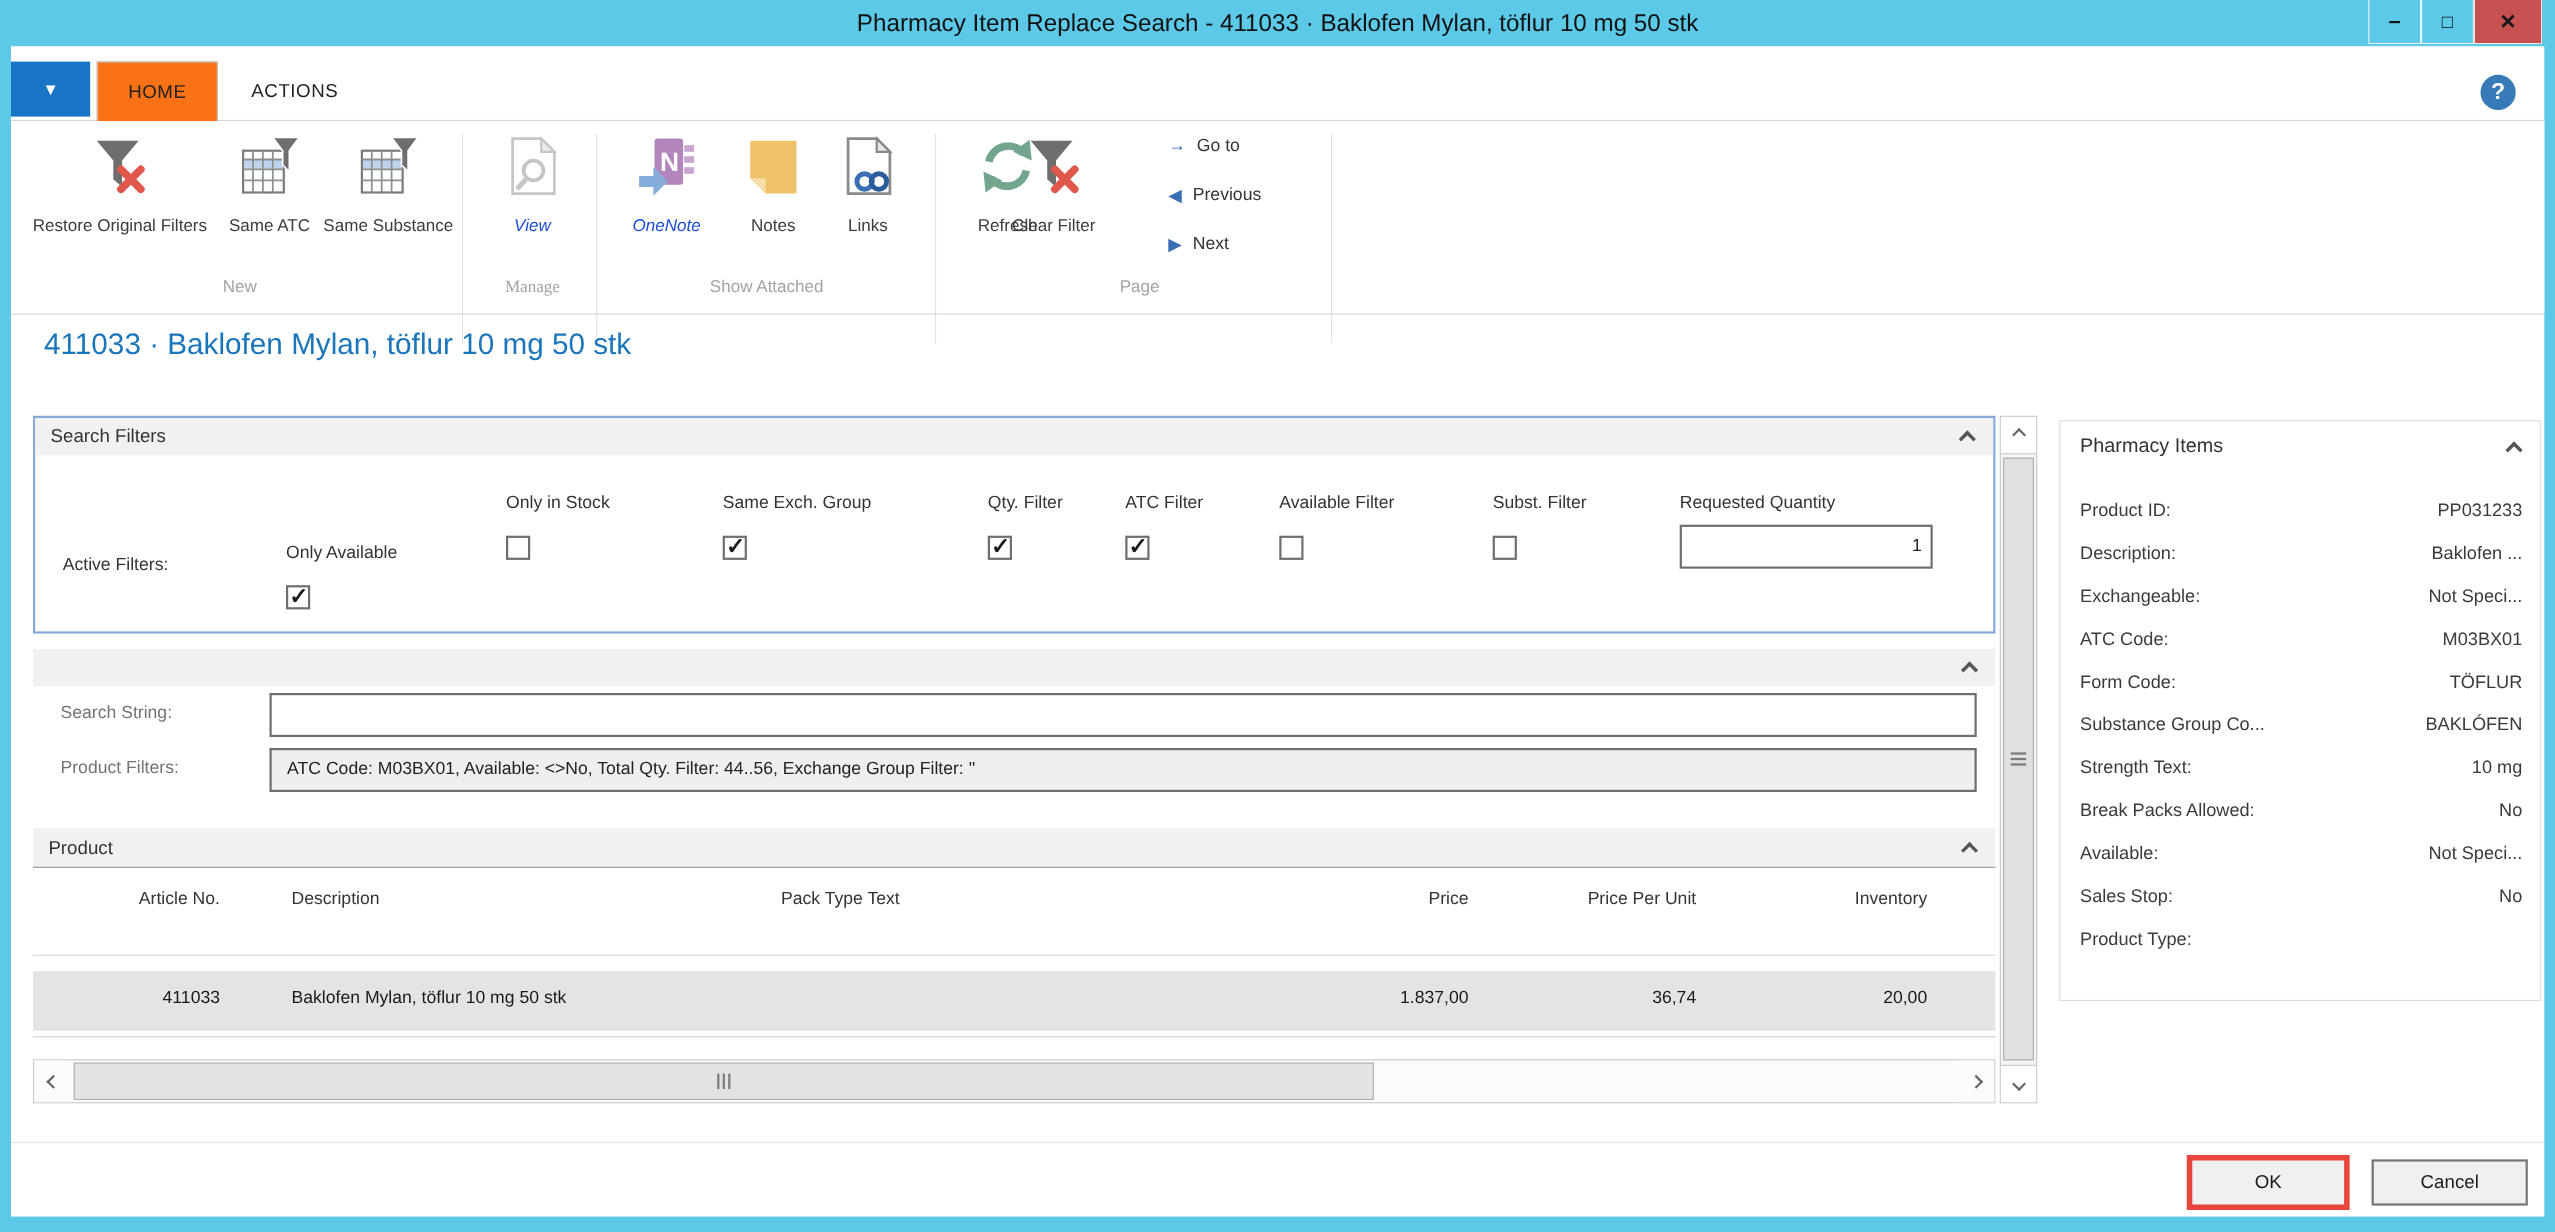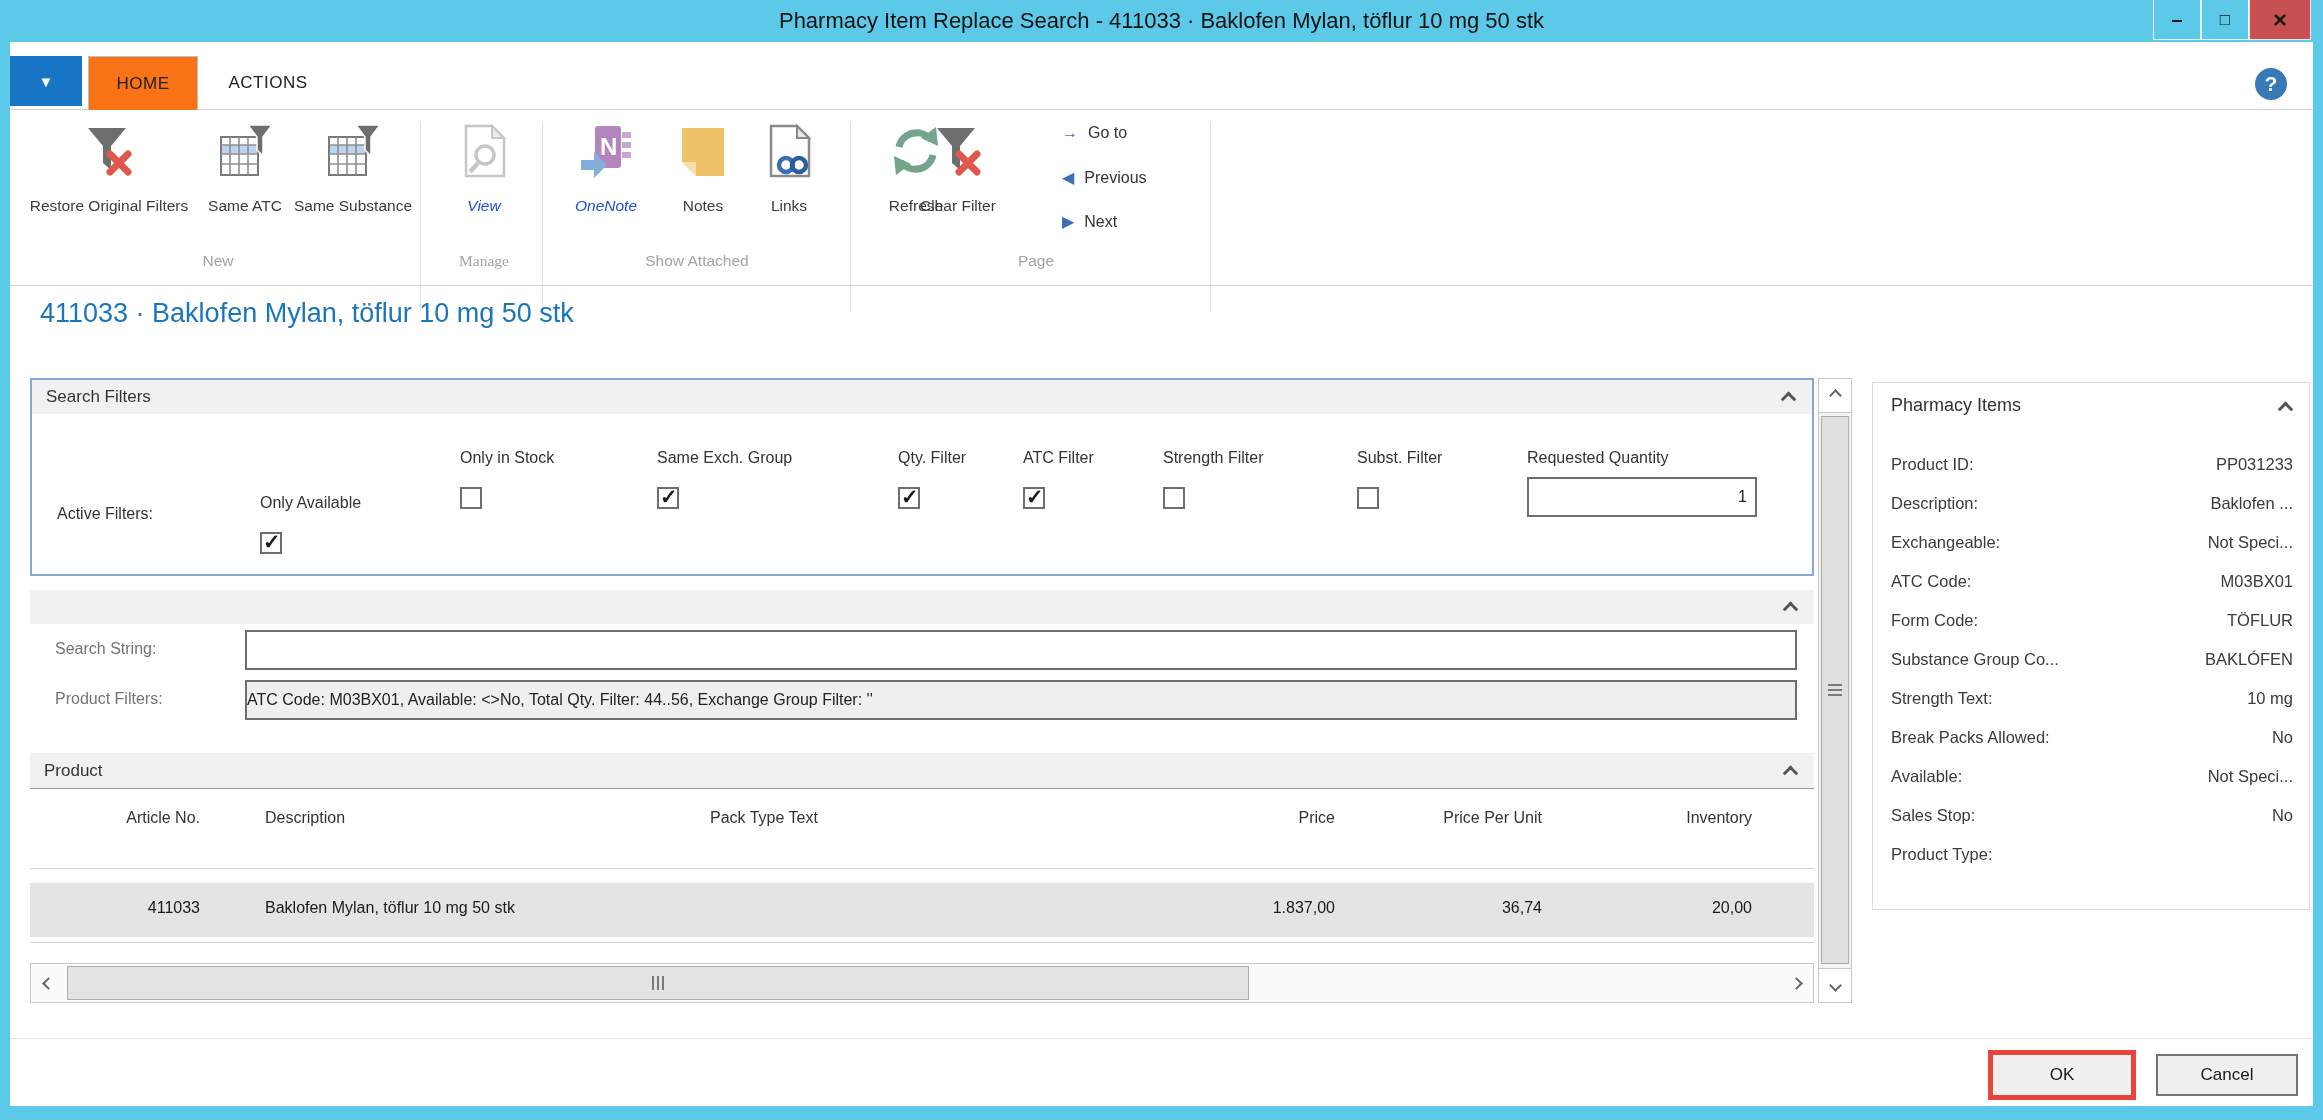--- a/index.html
+++ b/index.html
@@ -88,21 +88,21 @@
   
   .s2 { left:20px; top:548px; width:1784px; height:150px; }
   .s2 .sec-header { height:34px; }
   .form-label { position:absolute; left:25px; font-size:16px; color:#737373; }
   .text-input {
     position:absolute; left:215px; width:1552px; height:40px; border:2px solid #6E6E6E; background:#fff;
     font-family:"Liberation Sans",sans-serif; font-size:16px; padding:0 10px; color:#222;
   }
   .readonly-field {
     position:absolute; left:215px; width:1552px; height:40px; border:2px solid #6E6E6E; background:#EFEFEF;
-    font-size:16px; color:#222; line-height:36px; padding:0 0;
+    font-size:16px; color:#222; line-height:36px; padding:0 14px;
     white-space:nowrap; overflow:hidden;
   }
   
   .prod { left:20px; top:711px; width:1784px; height:190px; border-bottom:1px solid #CFCFCF; }
   .prod .sec-header { height:36px; border-bottom:1px solid #9B9B9B; }
   .col-head { position:absolute; top:56px; font-size:16px; color:#333; white-space:nowrap; }
   .col-head.r, .cell.r { text-align:right; }
   .head-rule { position:absolute; left:0; top:115px; width:100%; height:1px; background:#D6D6D6; }
   .grid-row { position:absolute; left:0; top:130px; width:100%; height:54px; background:#E4E4E4; }
   .cell { position:absolute; top:16px; font-size:16px; color:#1a1a1a; white-space:nowrap; }
@@ -354,21 +354,21 @@
           <span class="mark">✓</span>
         </div>
     </div>
     <div class="filter-col" style="left:991px; top:69px;">
       <div class="filter-label">ATC Filter</div>
       <div class="checkbox">
           <span class="mark">✓</span>
         </div>
     </div>
     <div class="filter-col" style="left:1131px; top:69px;">
-      <div class="filter-label">Strength Filter</div>
+      <div class="filter-label">Available Filter</div>
       <div class="checkbox">
           <span class="mark"></span>
         </div>
     </div>
     <div class="filter-col" style="left:1325px; top:69px;">
       <div class="filter-label">Subst. Filter</div>
       <div class="checkbox">
           <span class="mark"></span>
         </div>
     </div>

